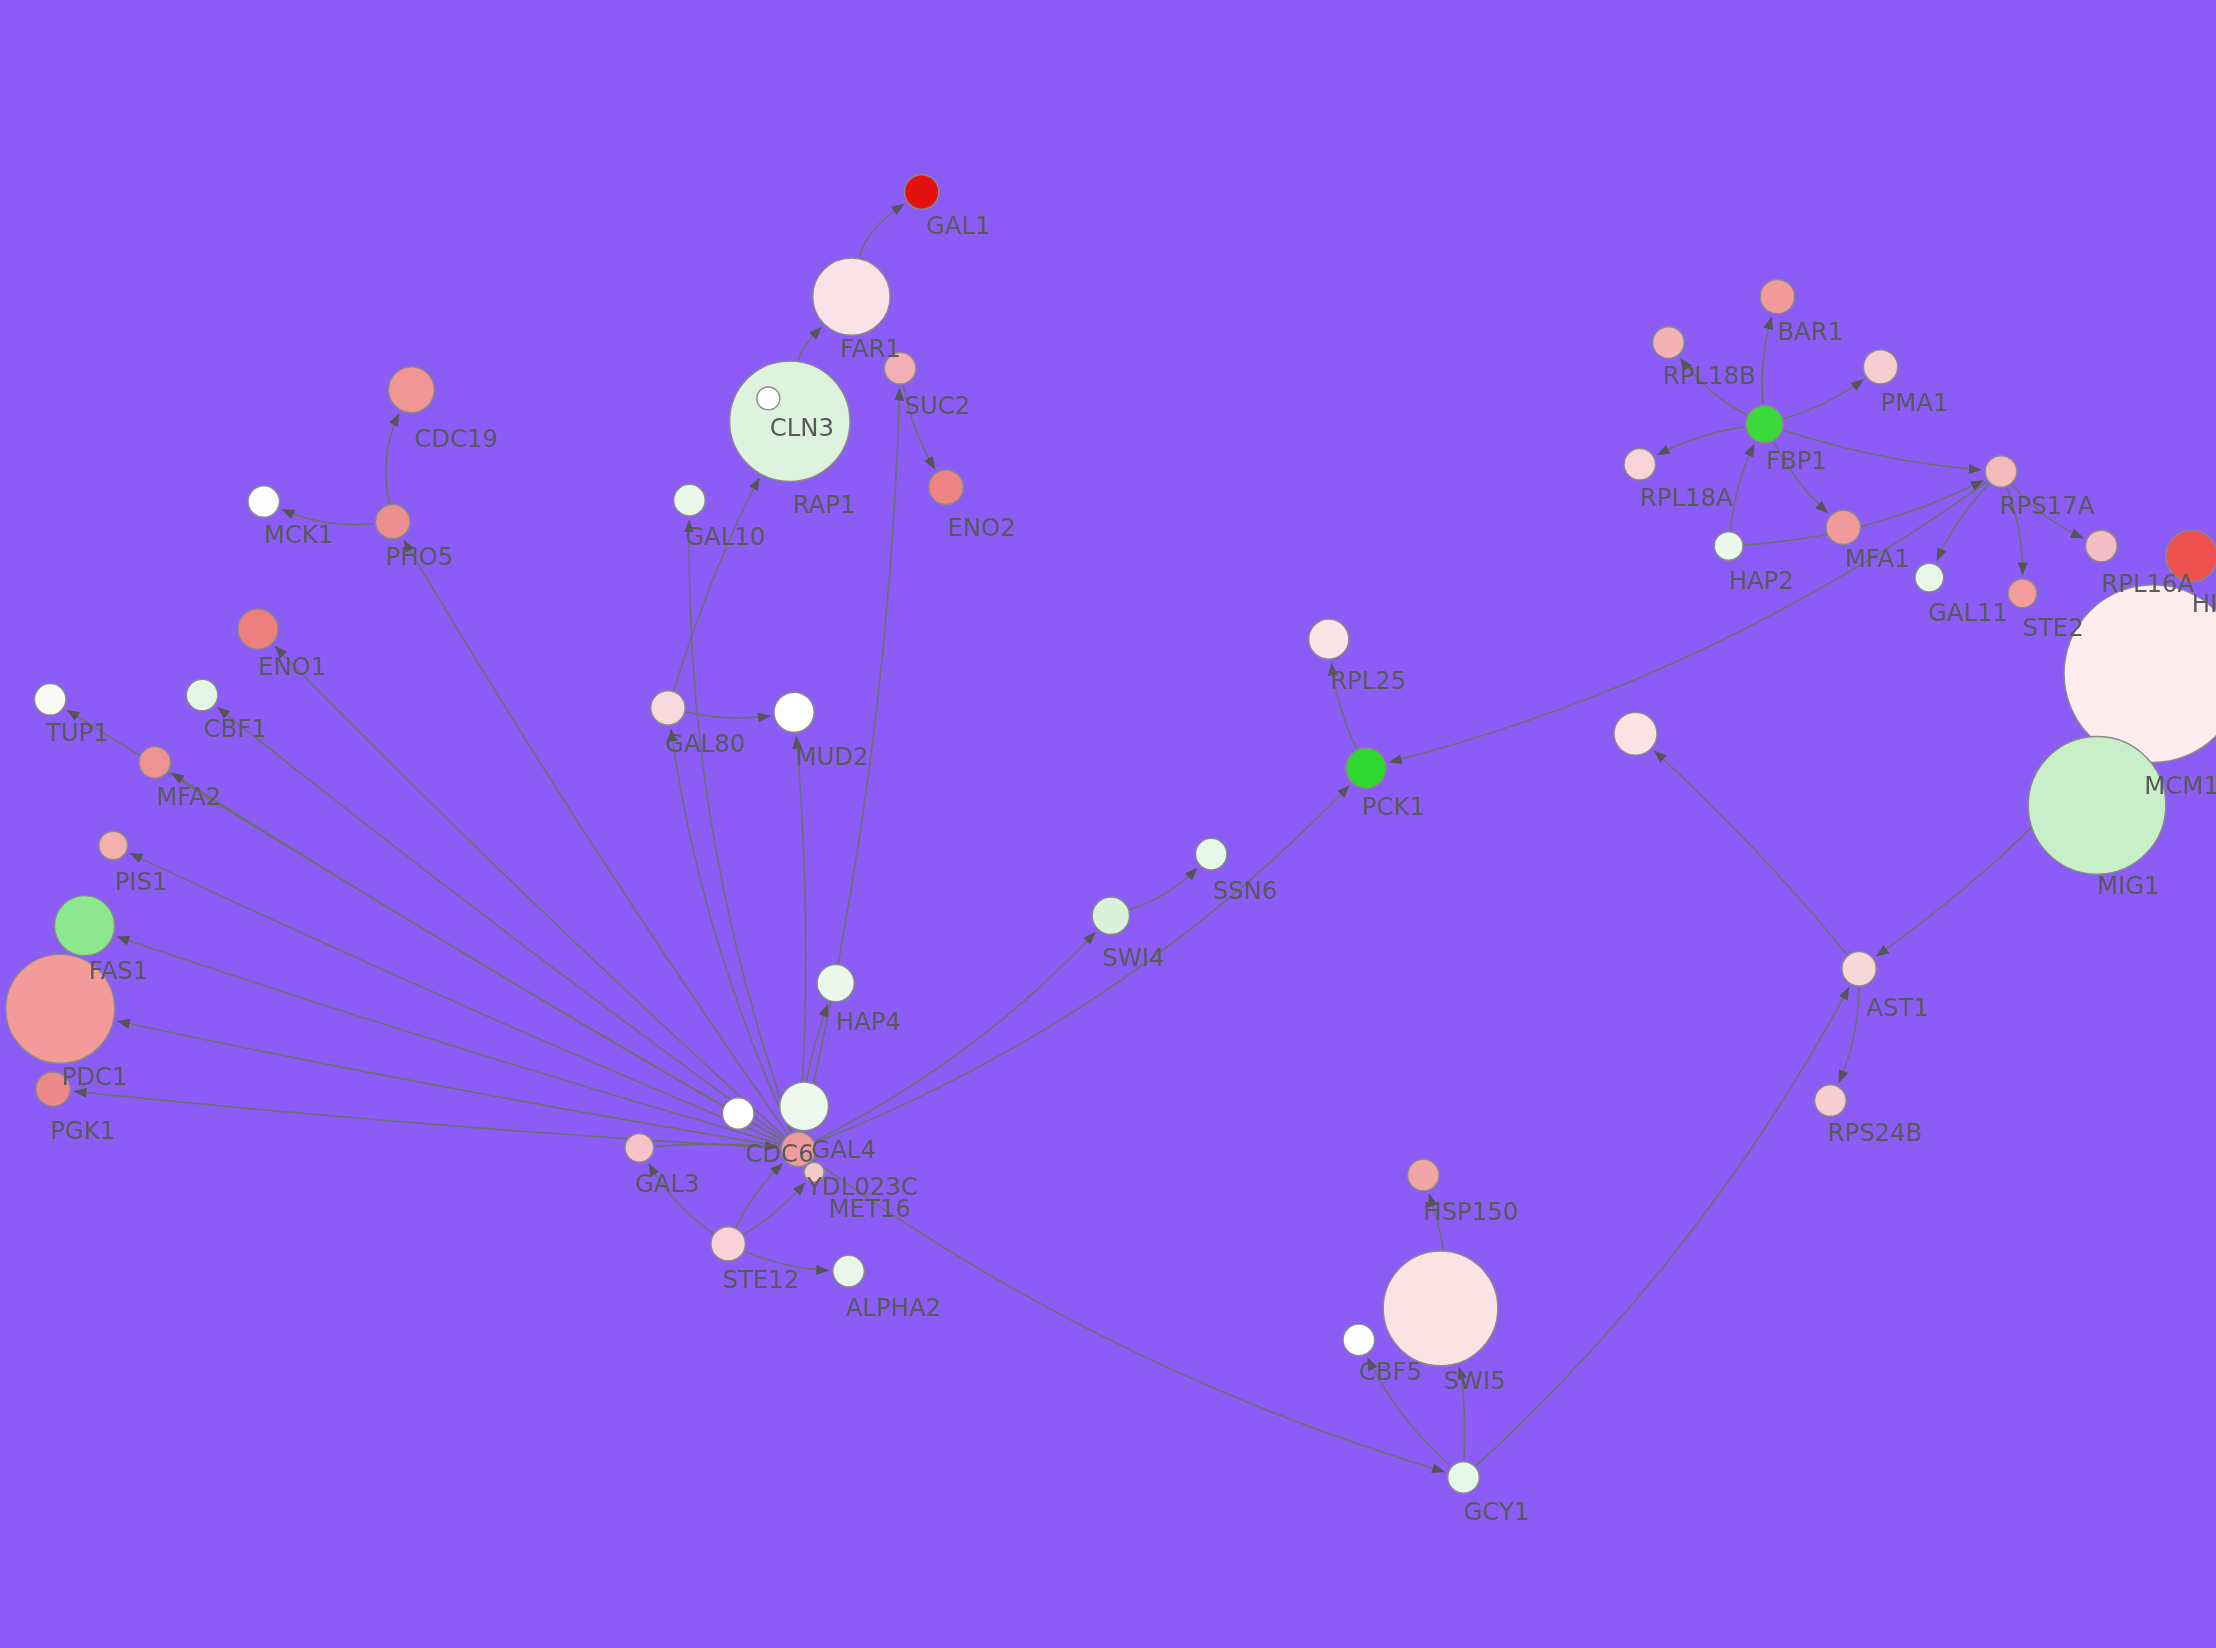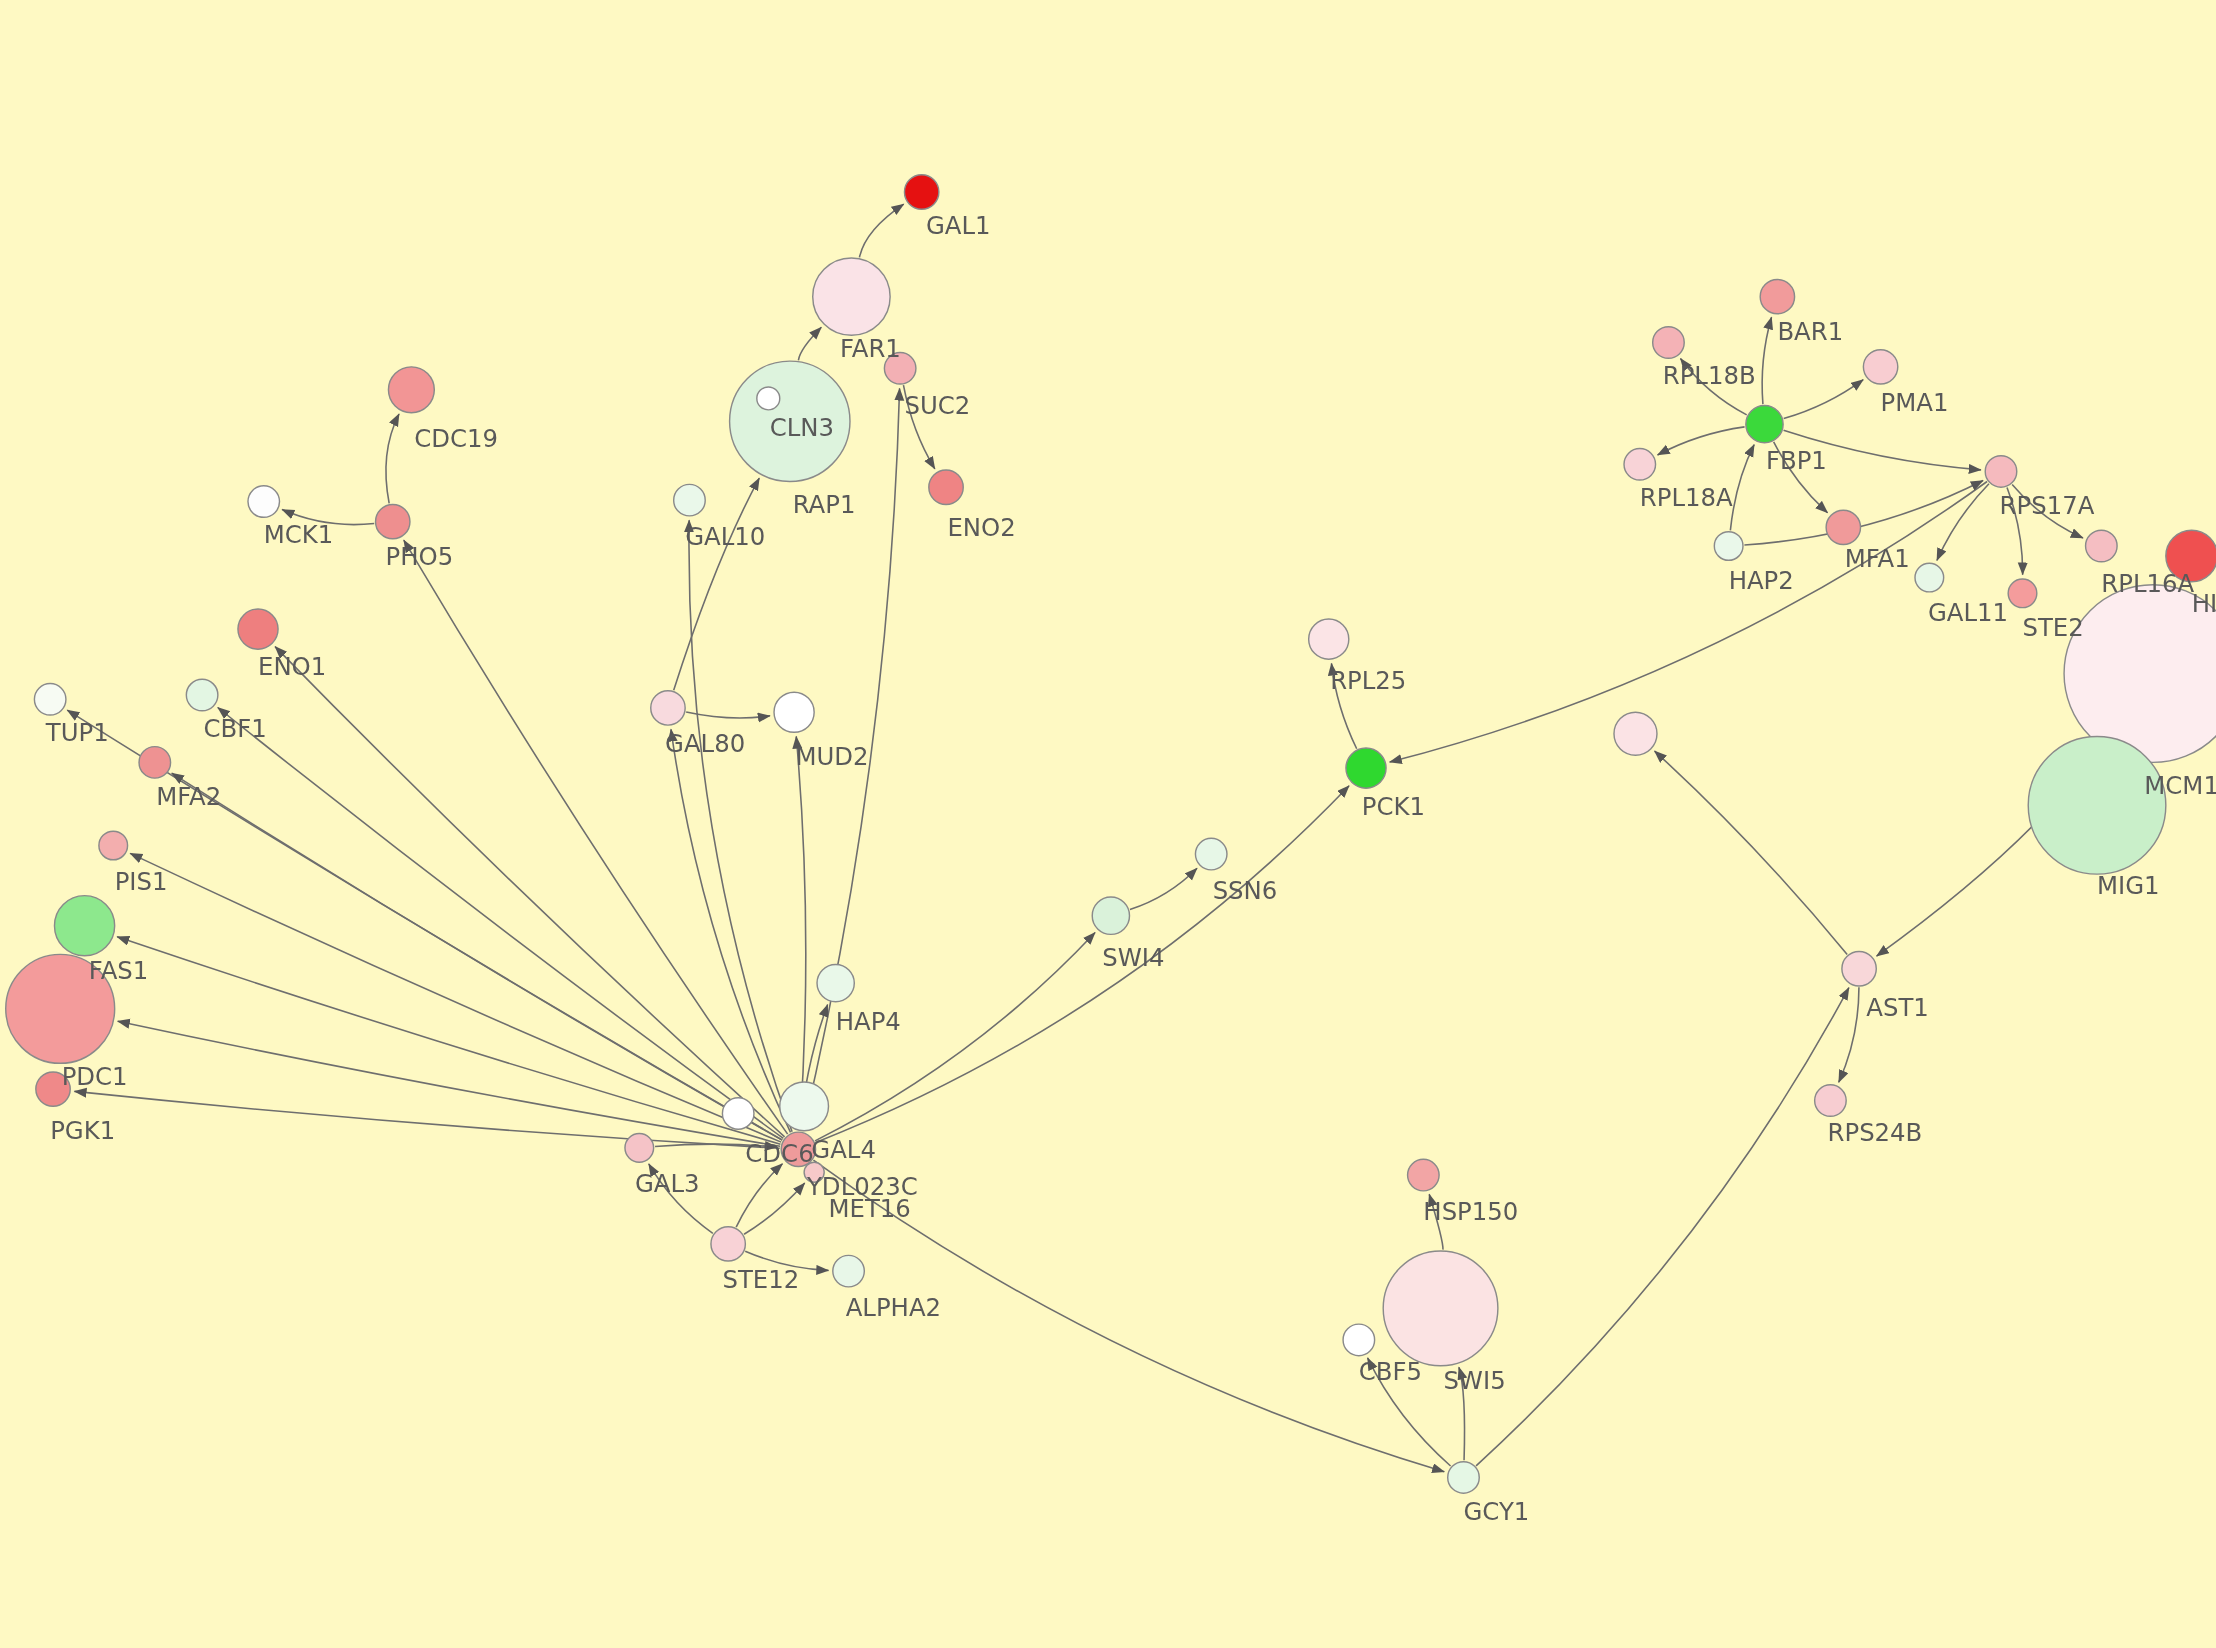--- a/index.html
+++ b/index.html
@@ -1,17 +1,17 @@
 <!DOCTYPE html>
 <html style="font-size:12.4px"><head>
 <meta charset="utf-8">
 <style>
   html,body{margin:0;padding:0;background:#ffffff;}
   body{width:2216px;height:1648px;overflow:hidden;font-family:"DejaVu Sans",sans-serif;}
-  #viewport{width:2216px;height:1648px;background:#fef9c3;}
+  #viewport{width:2216px;height:1648px;background:#8b5cf6;}
   svg{display:block;}
   .node-label{
     font-family:"DejaVu Sans",sans-serif;
     font-size:17px;
     fill:#595959;
   }
   circle{cursor:pointer;}
 </style>
 </head>
 <body>

